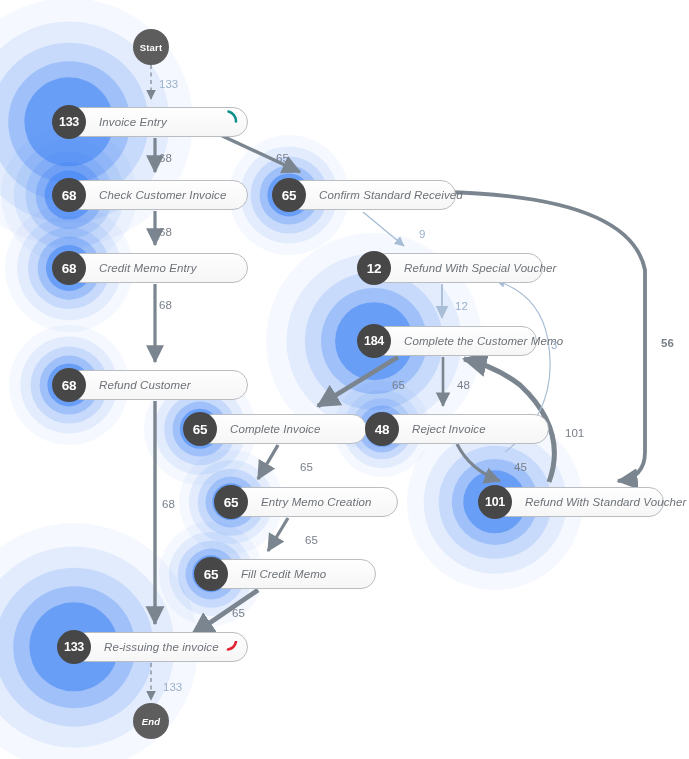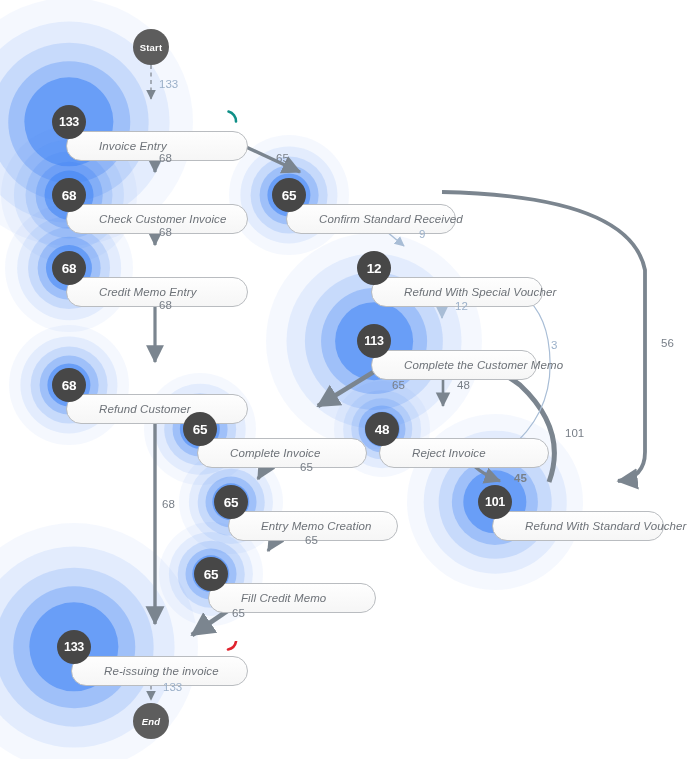--- a/index.html
+++ b/index.html
@@ -22,21 +22,21 @@
     display:flex;align-items:center;
   }
   .node-box{
     position:absolute;left:14px;top:0;
     height:30px;
     box-sizing:border-box;
     background:linear-gradient(180deg,#fefefe 0%,#f6f6f6 100%);
     border:1px solid #b9bcc0;
     border-radius:15px;
     display:flex;align-items:center;
-    padding-left:32px;padding-right:14px;margin-top:24px;
+    padding-left:32px;padding-right:14px;
   }
   .node-label{
     font-style:italic;
     font-size:11.5px;
     color:#6d7278;
     white-space:nowrap;
     letter-spacing:.1px;
   }
   .node-badge{
     position:absolute;left:0;top:-2px;
@@ -247,21 +247,21 @@
       <div class="node" style="left: 357px; top: 253px; width: 186px;">
         <div class="node-box" style="width: 172px;">
           <span class="node-label">Refund With Special Voucher</span>
         </div>
         <div class="node-badge">12</div>
       </div>
       <div class="node" style="left: 357px; top: 326px; width: 180px;">
         <div class="node-box" style="width: 166px;">
           <span class="node-label">Complete the Customer Memo</span>
         </div>
-        <div class="node-badge small">113</div>
+        <div class="node-badge small">184</div>
       </div>
       <div class="node" style="left: 52px; top: 370px; width: 196px;">
         <div class="node-box" style="width: 182px;">
           <span class="node-label">Refund Customer</span>
         </div>
         <div class="node-badge">68</div>
       </div>
       <div class="node" style="left: 183px; top: 414px; width: 184px;">
         <div class="node-box" style="width: 170px;">
           <span class="node-label">Complete Invoice</span>
@@ -304,23 +304,23 @@
       <div class="edge-label thin" style="left: 159px; top: 78px;">133</div>
       <div class="edge-label" style="left: 159px; top: 152px;">68</div>
       <div class="edge-label" style="left: 276px; top: 152px;">65</div>
       <div class="edge-label" style="left: 159px; top: 226px;">68</div>
       <div class="edge-label thin" style="left: 419px; top: 228px;">9</div>
       <div class="edge-label" style="left: 159px; top: 299px;">68</div>
       <div class="edge-label thin" style="left: 455px; top: 300px;">12</div>
       <div class="edge-label" style="left: 392px; top: 379px;">65</div>
       <div class="edge-label" style="left: 457px; top: 379px;">48</div>
       <div class="edge-label" style="left: 300px; top: 461px;">65</div>
-      <div class="edge-label" style="left: 514px; top: 472px; font-weight: bold;">45</div>
+      <div class="edge-label" style="left: 514px; top: 461px;">45</div>
       <div class="edge-label" style="left: 565px; top: 427px;">101</div>
       <div class="edge-label thin" style="left: 551px; top: 339px;">3</div>
-      <div class="edge-label" style="left: 661px; top: 337px;">56</div>
+      <div class="edge-label" style="left: 661px; top: 337px; font-weight: bold;">56</div>
       <div class="edge-label" style="left: 305px; top: 534px;">65</div>
       <div class="edge-label" style="left: 162px; top: 498px;">68</div>
       <div class="edge-label" style="left: 232px; top: 607px;">65</div>
       <div class="edge-label thin" style="left: 163px; top: 681px;">133</div>
     </div>
 
 </div>
 
 </body></html>

